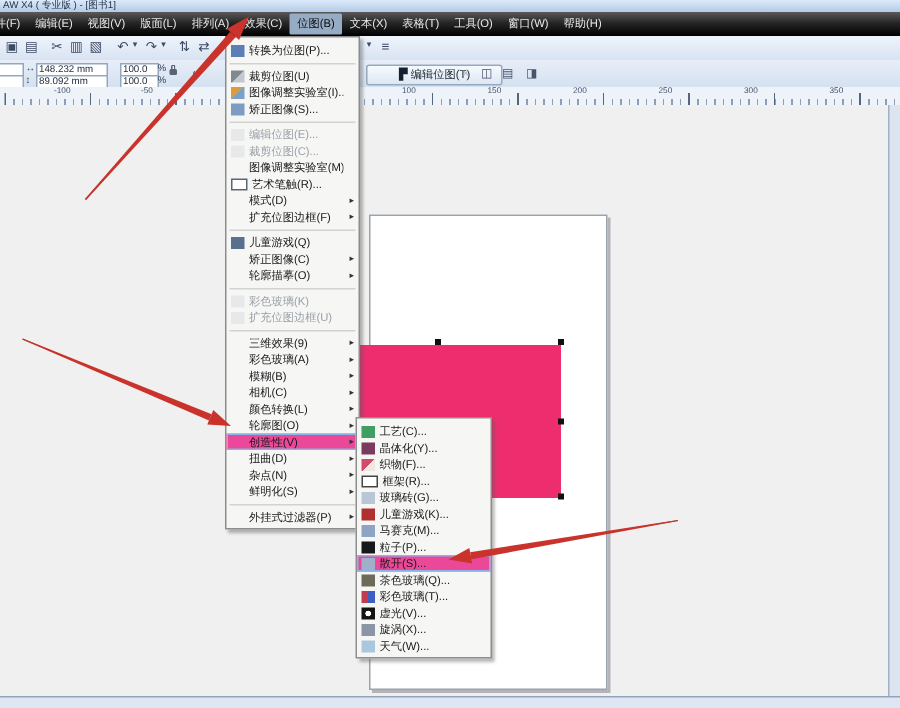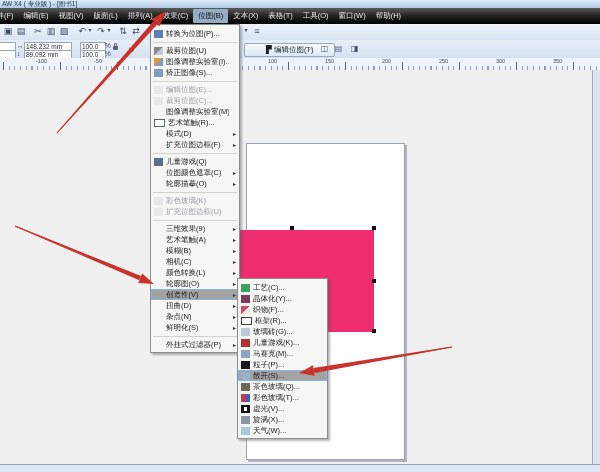--- a/index.html
+++ b/index.html
@@ -53,21 +53,21 @@
     box-shadow:2px 2px 2px rgba(90,90,95,.45);padding:3px 0 2px 0;z-index:20}
   #menu{left:150px;top:24px;width:88px}
   #submenu{left:237px;top:278px;width:89px;z-index:21}
   .mi{display:flex;align-items:center;height:11px;padding:0 3px;font-size:7.5px;color:#17181a;cursor:default}
   .mil{flex:1;white-space:nowrap;overflow:hidden;line-height:11px}
   .mia{width:7px;text-align:right;font-size:6px;color:#333}
   .mic{width:9px;height:8px;margin-right:3px;flex:0 0 9px}
   .msep{height:3px;margin:0 2px;border-bottom:1px solid #d2d2d2;margin-bottom:2px}
   .mi-dis{color:#9aa0a8}
   .mi-dis .mic{opacity:.35}
-  .mi-hl{background:#a3a3a3;box-shadow:inset 0 0 0 1px #8ab4e8}
+  .mi-hl{background:#ec4899;box-shadow:inset 0 0 0 1px #8ab4e8}
   
   .ic-convert{background:#5b7fb4}
   .ic-autoadj{background:linear-gradient(135deg,#808890 50%,#c2c8ce 50%)}
   .ic-lab{background:linear-gradient(135deg,#e09a3e 50%,#7aa0c8 50%)}
   .ic-straighten{background:#7d9cc4}
   .ic-editbmp,.ic-cropbmp,.ic-breaklink,.ic-updlink{background:#c9ced4}
   .ic-resample{background:#fff;border:1px solid #5a6575;width:7px;height:6px}
   .ic-qtrace{background:#5a6f8e}
   .ic-craft{background:#3f9e62}
   .ic-crystal{background:#7a3b5e}
@@ -228,21 +228,21 @@
         <span class="mia">▸</span>
       </div>
     <div class="msep"></div>
     <div class="mi">
         <span class="mic ic-qtrace"></span>
         <span class="mil">儿童游戏(Q)</span>
         <span class="mia"></span>
       </div>
     <div class="mi">
         <span class="mic"></span>
-        <span class="mil">位图颜色遮罩(C)</span>
+        <span class="mil">矫正图像(C)</span>
         <span class="mia">▸</span>
       </div>
     <div class="mi">
         <span class="mic"></span>
         <span class="mil">轮廓描摹(O)</span>
         <span class="mia">▸</span>
       </div>
     <div class="msep"></div>
     <div class="mi mi-dis">
         <span class="mic ic-breaklink"></span>
@@ -255,21 +255,21 @@
         <span class="mia"></span>
       </div>
     <div class="msep"></div>
     <div class="mi">
         <span class="mic"></span>
         <span class="mil">三维效果(9)</span>
         <span class="mia">▸</span>
       </div>
     <div class="mi">
         <span class="mic"></span>
-        <span class="mil">艺术笔触(A)</span>
+        <span class="mil">彩色玻璃(A)</span>
         <span class="mia">▸</span>
       </div>
     <div class="mi">
         <span class="mic"></span>
         <span class="mil">模糊(B)</span>
         <span class="mia">▸</span>
       </div>
     <div class="mi">
         <span class="mic"></span>
         <span class="mil">相机(C)</span>

